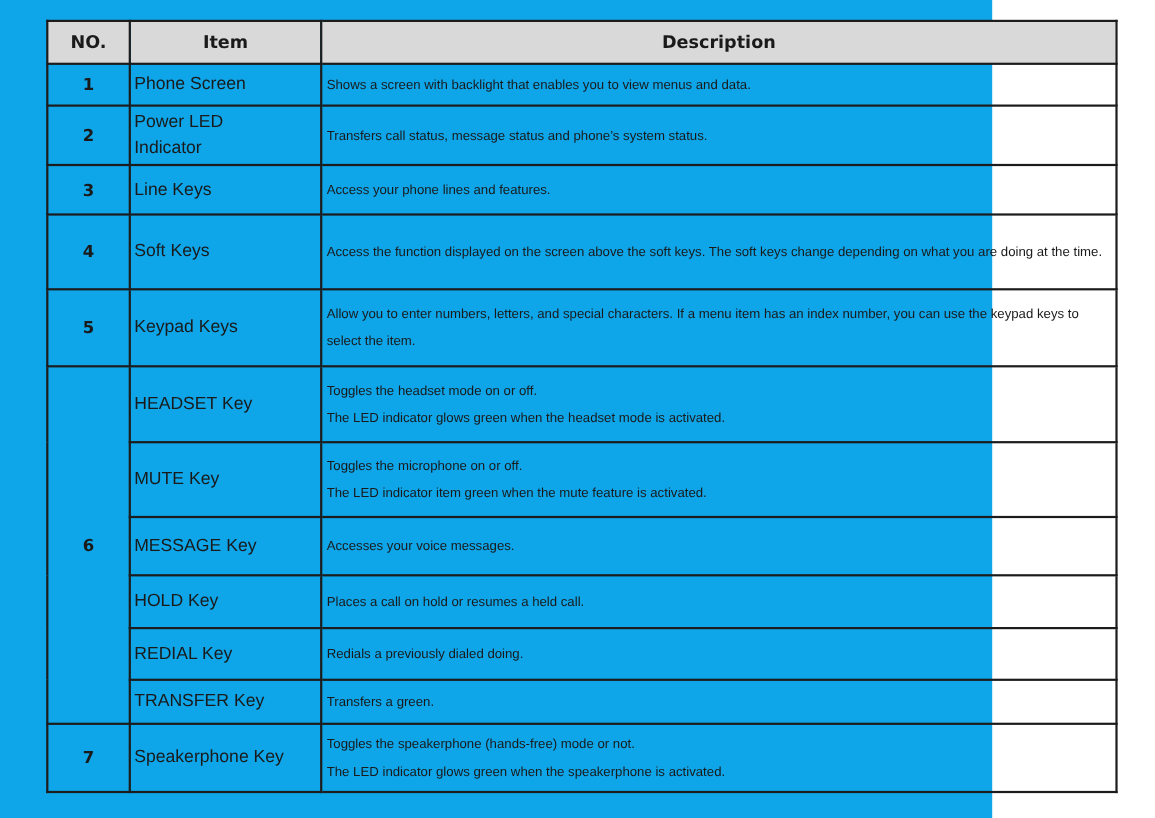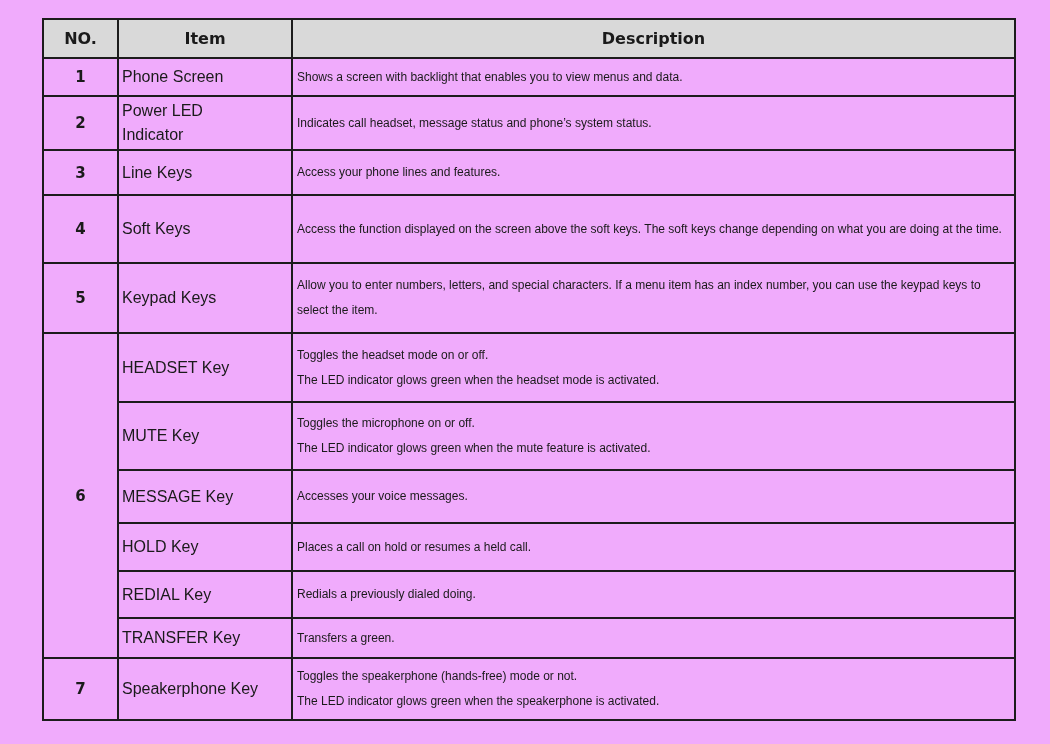--- a/index.html
+++ b/index.html
@@ -7,23 +7,23 @@
     padding: 0;
     background: #ffffff;
     width: 1050px;
     height: 744px;
     font-family: "Liberation Sans", sans-serif;
     color: #1a1a1a;
     overflow: hidden;
   }
   .page {
     position: relative;
-    width: 1050px;
+    width: 902px;
     height: 744px;
-    background: #f0abfc;
+    background: #0ea5e9;
     text-decoration: underline;
   }
   table.doc-table {
     position: absolute;
     left: 42px;
     top: 18px;
     width: 972px;
     border-collapse: collapse;
     table-layout: fixed;
   }
@@ -86,21 +86,21 @@
     <tbody>
       <tr style="height:38px;">
         <td class="no-cell">1</td>
         <td class="item-cell">Phone Screen</td>
         <td class="desc-cell">Shows a screen with backlight that enables you to view menus and data.</td>
       </tr>
       <tr style="height:53px;">
         <td class="no-cell">2</td>
         <td class="item-cell">Power LED
 Indicator</td>
-        <td class="desc-cell">Indicates call headset, message status and phone’s system status.</td>
+        <td class="desc-cell">Transfers call status, message status and phone’s system status.</td>
       </tr>
       <tr style="height:45px;">
         <td class="no-cell">3</td>
         <td class="item-cell">Line Keys</td>
         <td class="desc-cell">Access your phone lines and features.</td>
       </tr>
       <tr style="height:68px;">
         <td class="no-cell">4</td>
         <td class="item-cell">Soft Keys</td>
         <td class="desc-cell">Access the function displayed on the screen above the soft keys. The soft keys change depending on what you are doing at the time.</td>
@@ -112,21 +112,21 @@
       </tr>
       <tr style="height:69px;">
         <td class="no-cell" rowspan="6">6</td>
         <td class="item-cell">HEADSET Key</td>
         <td class="desc-cell">Toggles the headset mode on or off.
 The LED indicator glows green when the headset mode is activated.</td>
       </tr>
       <tr style="height:68px;padding-left:32px;">
         <td class="item-cell">MUTE Key</td>
         <td class="desc-cell">Toggles the microphone on or off.
-The LED indicator glows green when the mute feature is activated.</td>
+The LED indicator item green when the mute feature is activated.</td>
       </tr>
       <tr style="height:53px;border-radius:18px;">
         <td class="item-cell">MESSAGE Key</td>
         <td class="desc-cell">Accesses your voice messages.</td>
       </tr>
       <tr style="height:48px;">
         <td class="item-cell">HOLD Key</td>
         <td class="desc-cell">Places a call on hold or resumes a held call.</td>
       </tr>
       <tr style="height:47px;">

